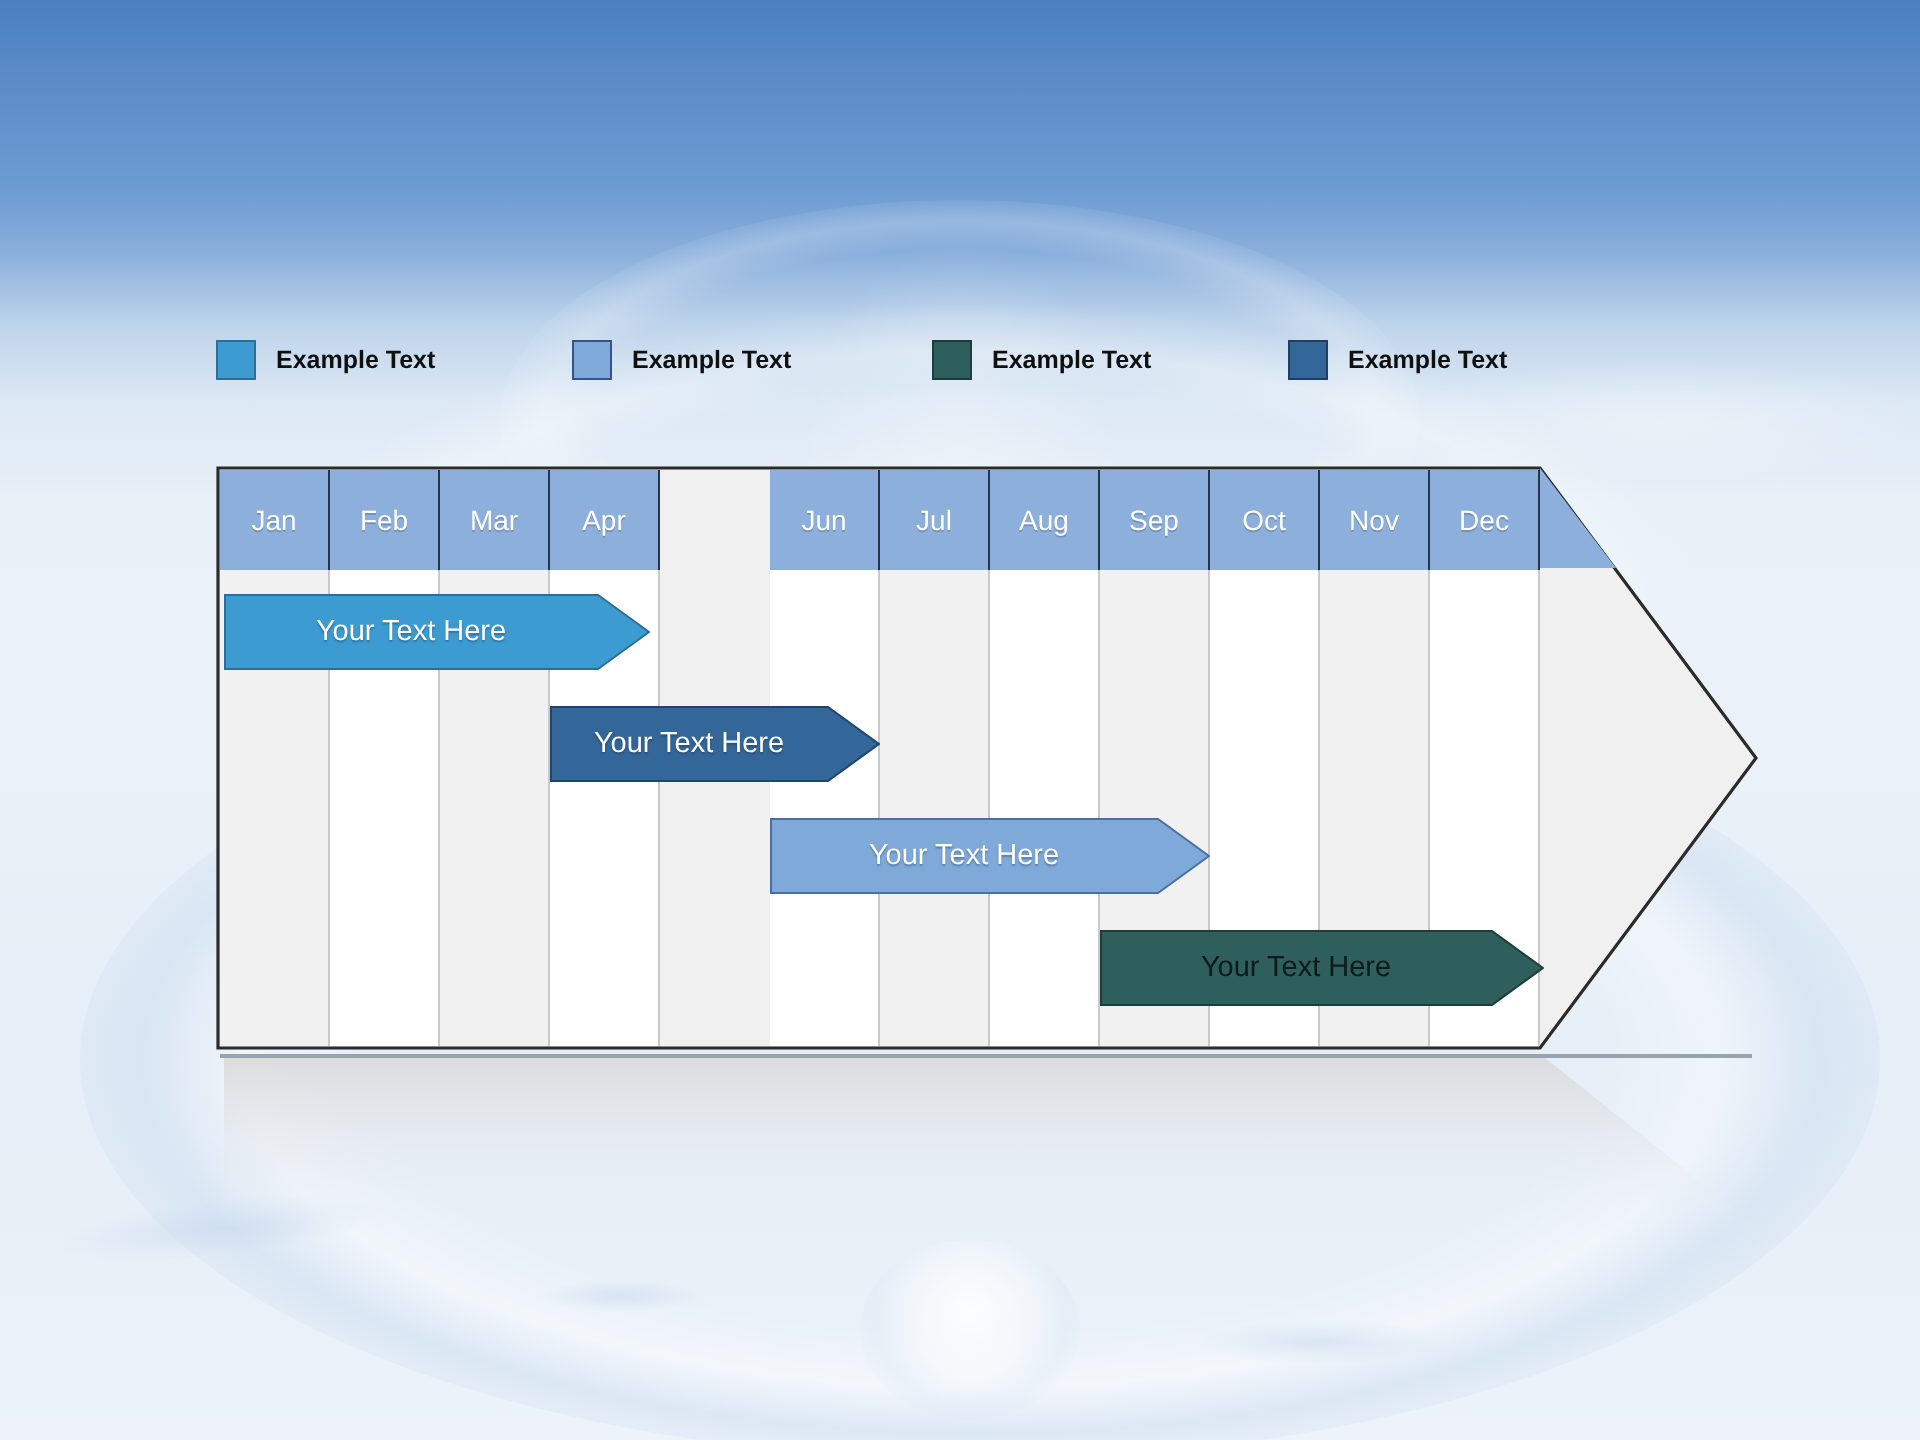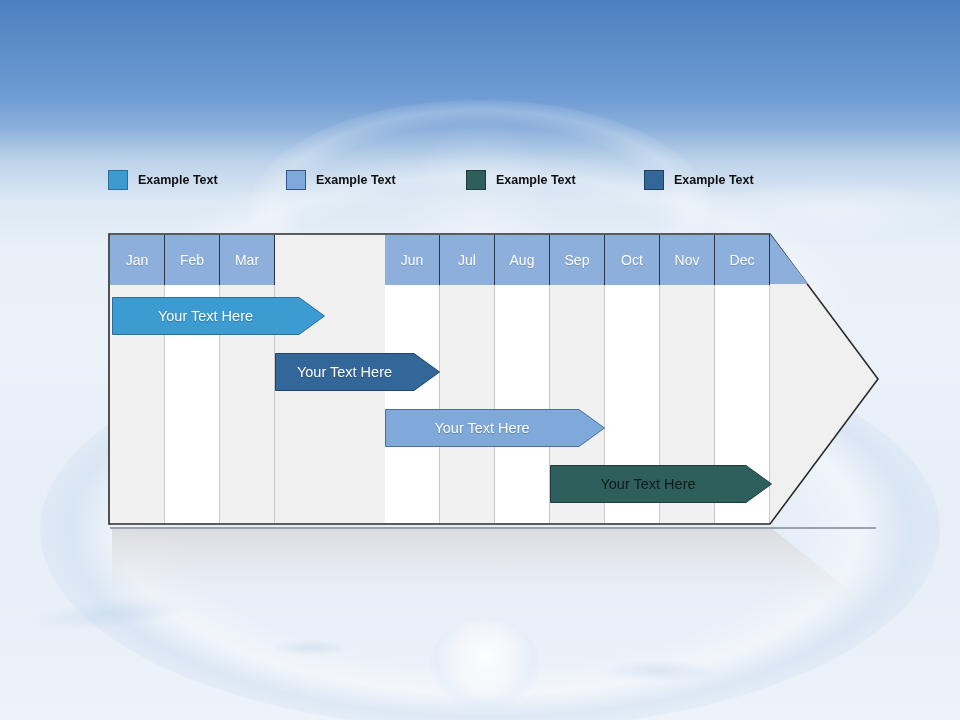--- a/index.html
+++ b/index.html
@@ -287,20 +287,24 @@
           <div class="month-head">Jan</div>
         </div>
         <div class="col even" style="left: 55px;">
           <div class="col-body"></div>
           <div class="month-head">Feb</div>
         </div>
         <div class="col odd" style="left: 110px;">
           <div class="col-body"></div>
           <div class="month-head">Mar</div>
         </div>
+        <div class="col even" style="left: 165px;">
+          <div class="col-body"></div>
+          <div class="month-head">Apr</div>
+        </div>
         <div class="col even" style="left: 275px;">
           <div class="col-body"></div>
           <div class="month-head">Jun</div>
         </div>
         <div class="col odd" style="left: 330px;">
           <div class="col-body"></div>
           <div class="month-head">Jul</div>
         </div>
         <div class="col even" style="left: 385px;">
           <div class="col-body"></div>

